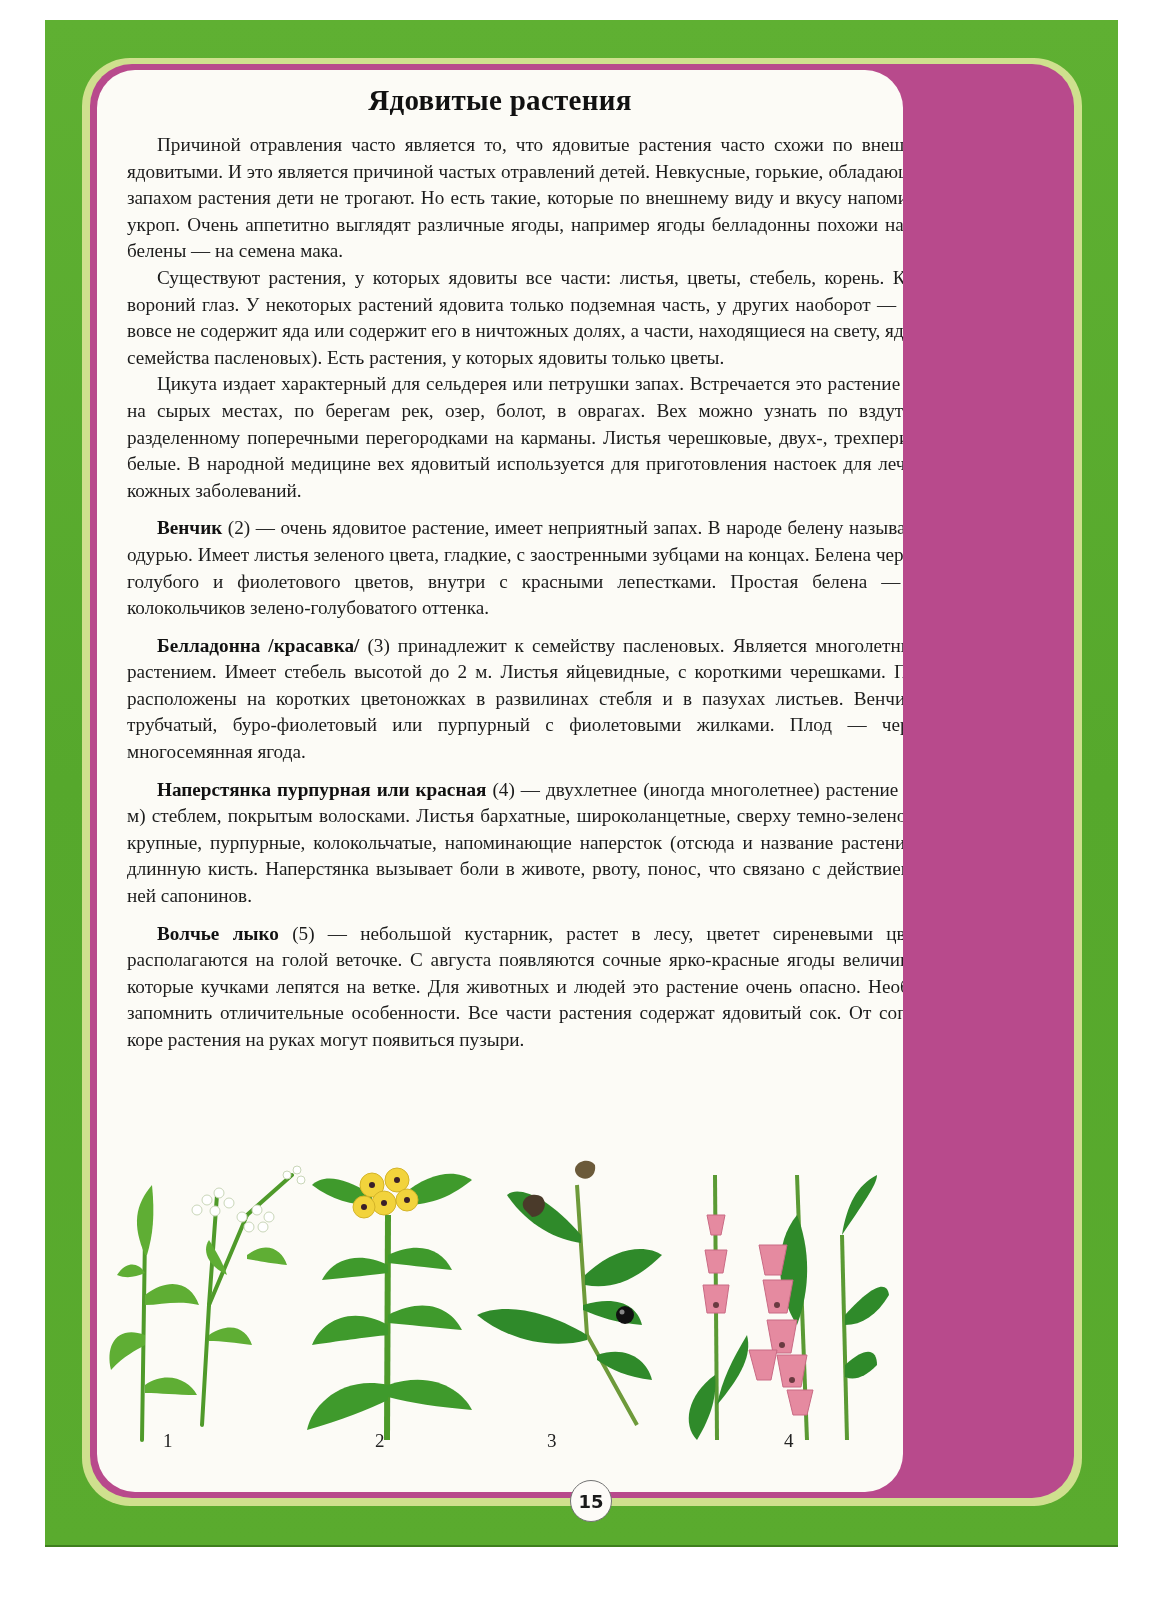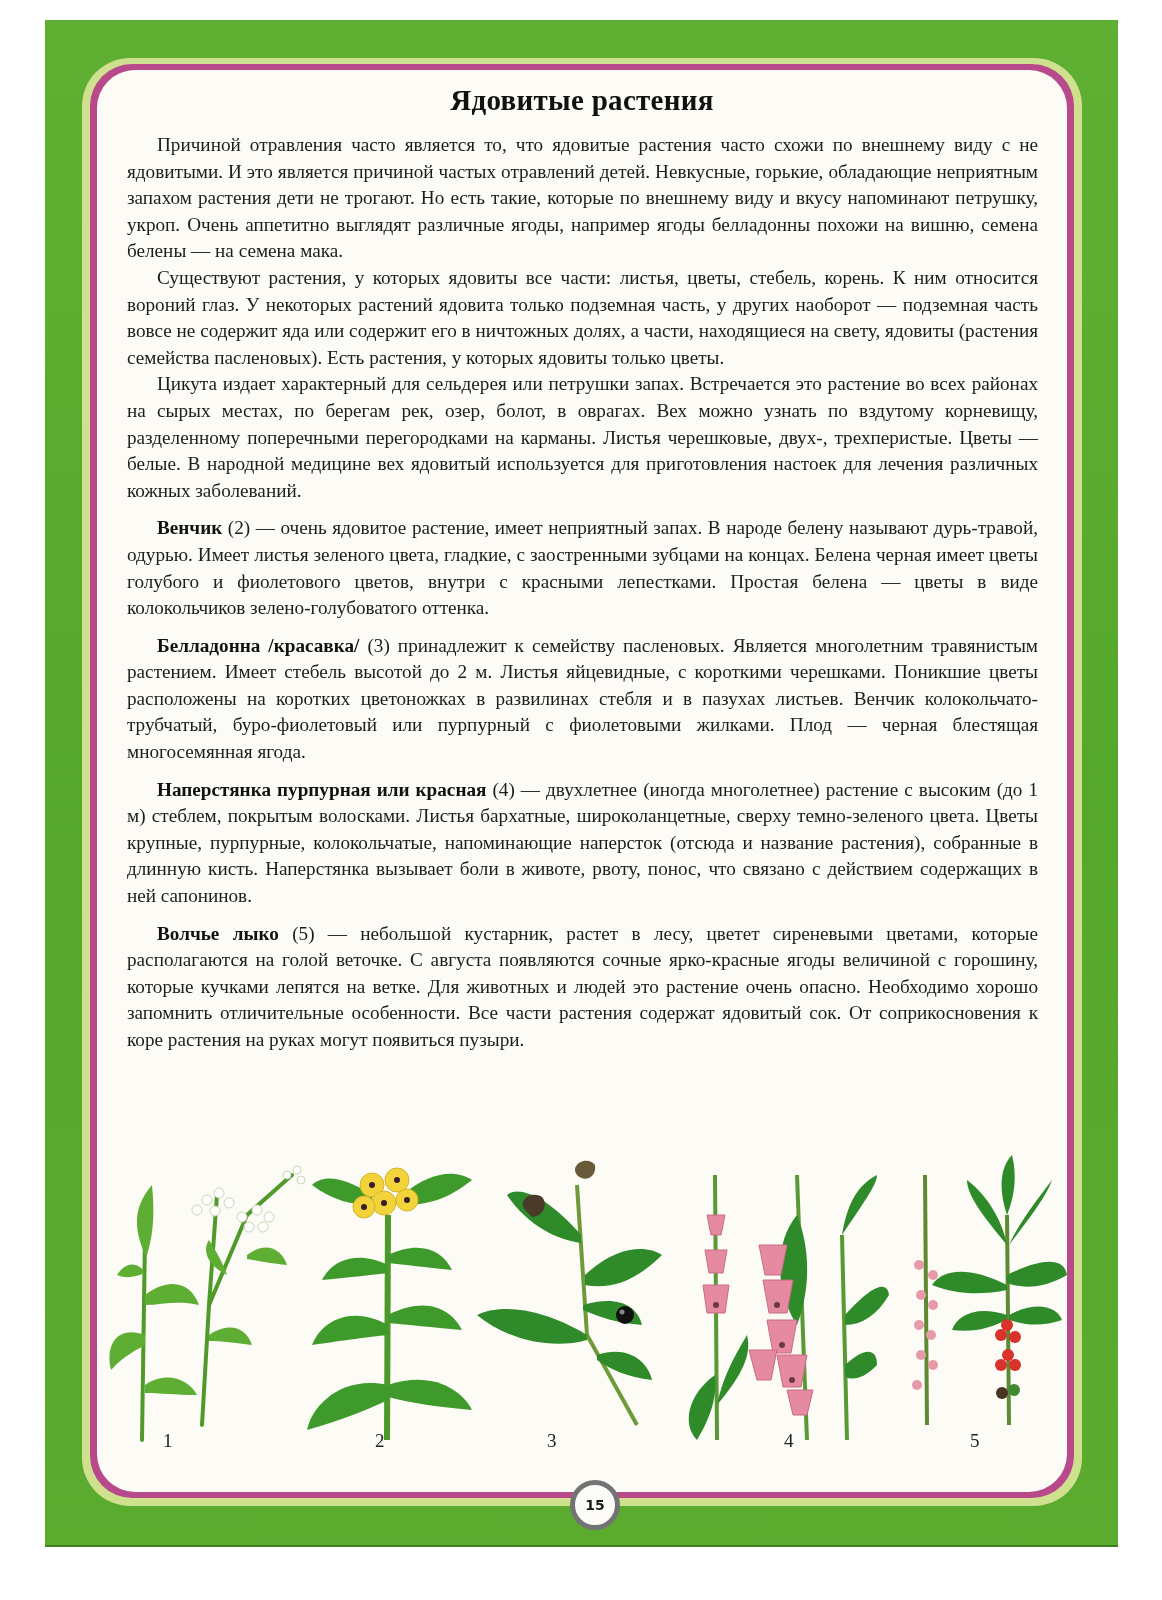--- a/index.html
+++ b/index.html
@@ -14,21 +14,21 @@
   }
   .lime-band {
     position: absolute; left: 82px; top: 58px; width: 1000px; height: 1448px;
     background: #cfe08e; border-radius: 48px;
   }
   .magenta-rule {
     position: absolute; left: 90px; top: 64px; width: 984px; height: 1434px;
     background: #b84a8c; border-radius: 42px;
   }
   .panel {
-    position: absolute; left: 97px; top: 70px; width: 970px; height: 1422px;
+    position: absolute; left: 97px; top: 70px; width: 806px; height: 1422px;
     background: #fcfbf6; border-radius: 38px; overflow: hidden;
   }
   .title {
     position: absolute; left: 0; right: 0; top: 14px; text-align: center;
     font-size: 29px; font-weight: bold; color: #111; letter-spacing: 0.3px;
   }
   .body-text {
     position: absolute; left: 30px; top: 62px; width: 911px;
     font-size: 19.2px; line-height: 26.6px; color: #1c1c1c; text-align: justify;
     hyphens: manual;
@@ -39,24 +39,24 @@
   .plates {
     position: absolute; left: 0; top: 1085px; width: 970px; height: 330px;
   }
   .plate { position: absolute; top: 0; }
   .plate svg { display: block; }
   .plate-num {
     position: absolute; font-size: 19px; color: #222;
   }
   .page-badge {
     position: absolute; left: 570px; top: 1480px; width: 40px; height: 40px;
-    border-radius: 50%; background: #fdfbf8; border: 5px solid #737373;
+    border-radius: 50%; background: #fdfbf8; border: 1px solid #737373;
     display: flex; align-items: center; justify-content: center;
     font-family: "DejaVu Sans", "Liberation Sans", sans-serif; font-weight: bold;
-    font-size: 14px; color: #1a1a1a; box-sizing: content-box; text-align: right;
+    font-size: 18px; color: #1a1a1a; box-sizing: content-box; text-align: right;
   }
 </style>
 </head>
 <body>
 
 <div class="sheet"></div>
 <div class="lime-band"></div>
 <div class="magenta-rule"></div>
 
 <div class="panel">

